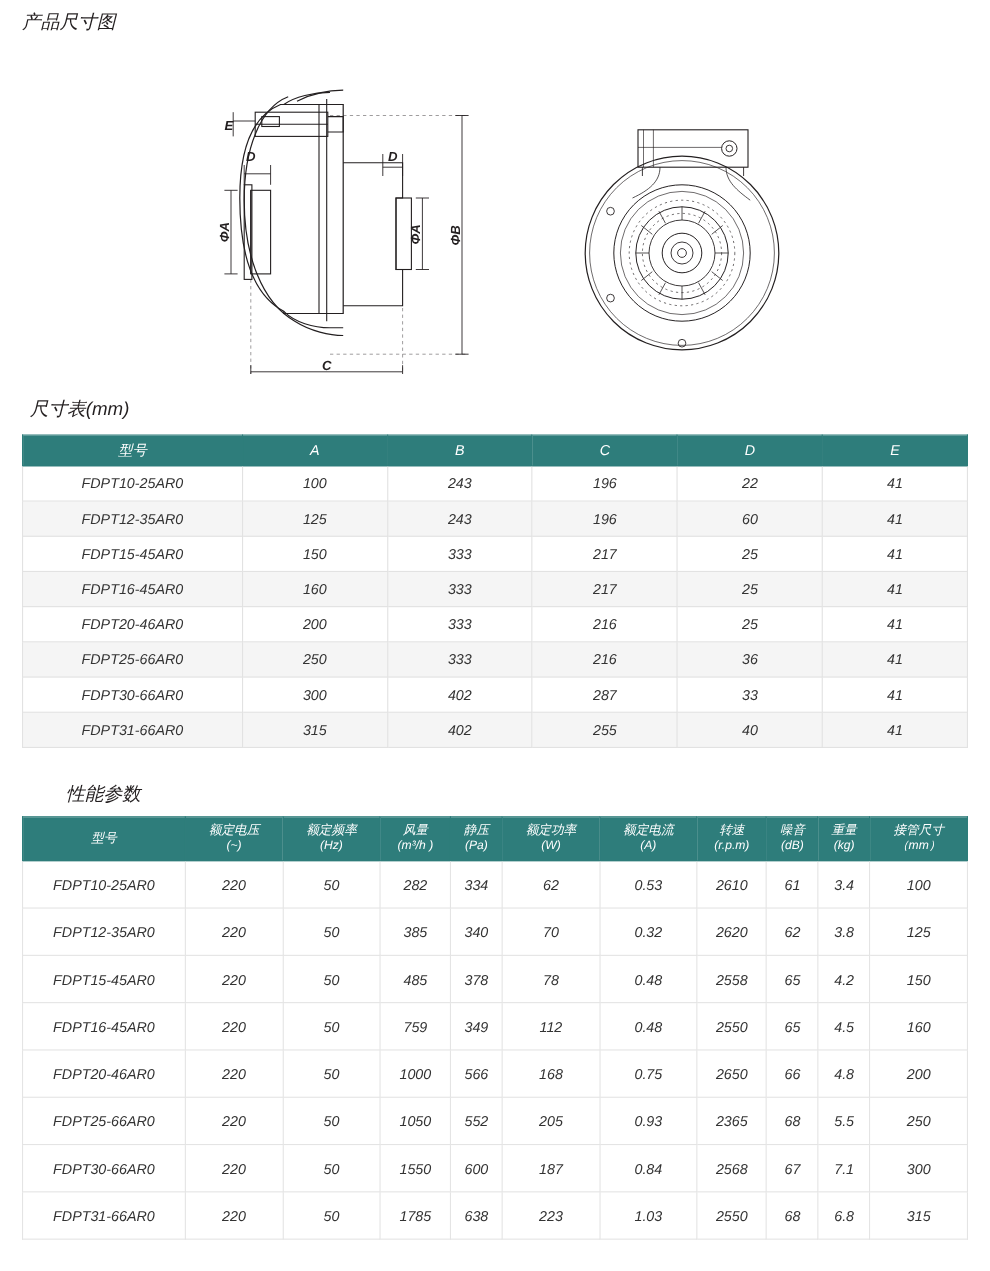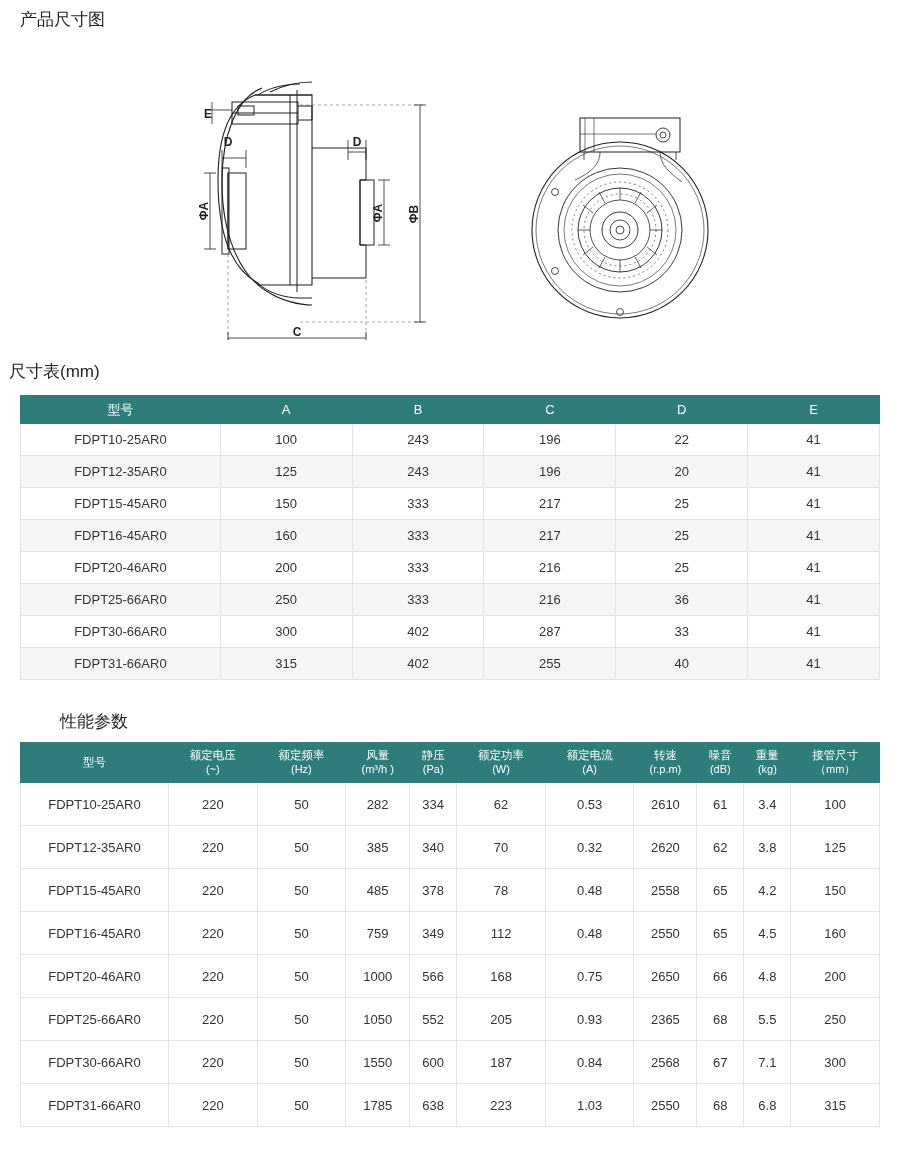--- a/index.html
+++ b/index.html
@@ -3,31 +3,31 @@
 <meta charset="utf-8">
 <style>
   * { box-sizing: border-box; }
   html, body {
     margin: 0; padding: 0;
     width: 900px; height: 1155px;
     background: #ffffff;
     font-family: "Liberation Sans", sans-serif;
     color: #231f20;
   }
-  .page { position: relative; width: 900px; height: 1155px; overflow: hidden; }
+  .page { position: relative; width: 900px; height: 1155px; overflow: hidden; font-style: italic; }
 
   .section-title {
     font-size: 17px;
     color: #231f20;
     margin: 0;
     padding: 0;
     font-weight: normal;
   }
   #title-product-dim { position: absolute; left: 20px; top: 8px; }
-  #title-dim-table  { position: absolute; left: 9px; top: 360px; }
+  #title-dim-table  { position: absolute; left: 27px; top: 360px; }
   #title-perf       { position: absolute; left: 20px; top: 710px; margin-left: 40px; }
 
   
   .drawings { position: absolute; left: 0; top: 40px; width: 900px; height: 300px; }
   .drawings svg { display: block; }
 
   
   table { border-collapse: collapse; }
 
   #dim-table {
@@ -232,21 +232,21 @@
         <td>243</td>
         <td>196</td>
         <td>22</td>
         <td>41</td>
       </tr>
       <tr>
         <td>FDPT12-35AR0</td>
         <td>125</td>
         <td>243</td>
         <td>196</td>
-        <td>20</td>
+        <td>60</td>
         <td>41</td>
       </tr>
       <tr>
         <td>FDPT15-45AR0</td>
         <td>150</td>
         <td>333</td>
         <td>217</td>
         <td>25</td>
         <td>41</td>
       </tr>

